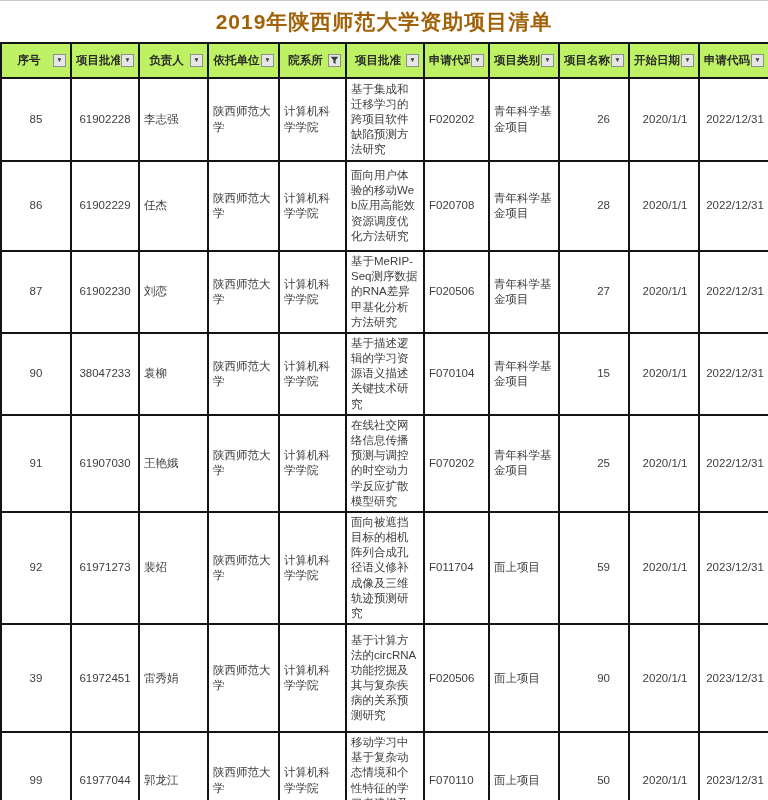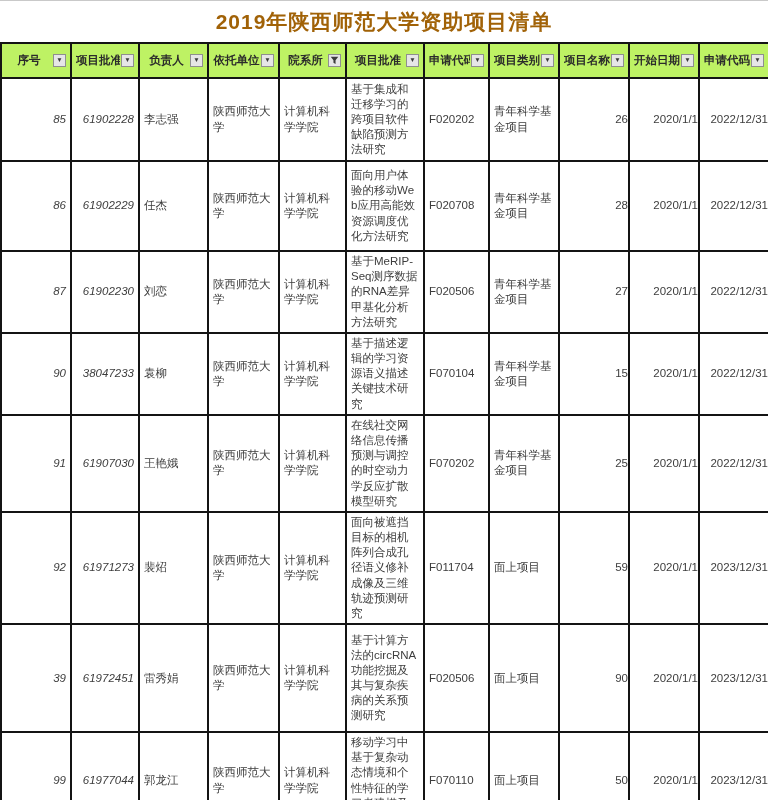--- a/index.html
+++ b/index.html
@@ -38,23 +38,23 @@
   .hwrap { display:flex; align-items:center; width:100%; }
   .hlabel { flex:1 1 auto; text-align:center; white-space:nowrap; overflow:hidden; font-size:11.5px; }
   .fbtn {
     flex:0 0 auto; width:13px; height:13px; margin-left:1px;
     background:#e6e6e6; border:1px solid #8f8f8f;
     display:flex; align-items:center; justify-content:center;
     font-size:6.5px; color:#3c3c3c; line-height:1;
   }
   .fbtn svg { display:block; }
   
-  tbody td:nth-child(1), tbody td:nth-child(2) { text-align:right;font-style:italic; }
-  tbody td:nth-child(9) { text-align:right; padding-right:0; }
-  tbody td:nth-child(10), tbody td:nth-child(11) { text-align:right; padding-left:2px; padding-right:0; }
+  tbody td:nth-child(1), tbody td:nth-child(2) { text-align:center; }
+  tbody td:nth-child(9) { text-align:right; padding-right:18px; }
+  tbody td:nth-child(10), tbody td:nth-child(11) { text-align:center; padding-left:2px; padding-right:0; }
   
   tbody tr:nth-child(1){height:83px}
   tbody tr:nth-child(2){height:90px}
   tbody tr:nth-child(3){height:80px}
   tbody tr:nth-child(4){height:82px}
   tbody tr:nth-child(5){height:92px}
   tbody tr:nth-child(6){height:106px}
   tbody tr:nth-child(7){height:108px}
   tbody tr:nth-child(8){height:94px}
 </style>

